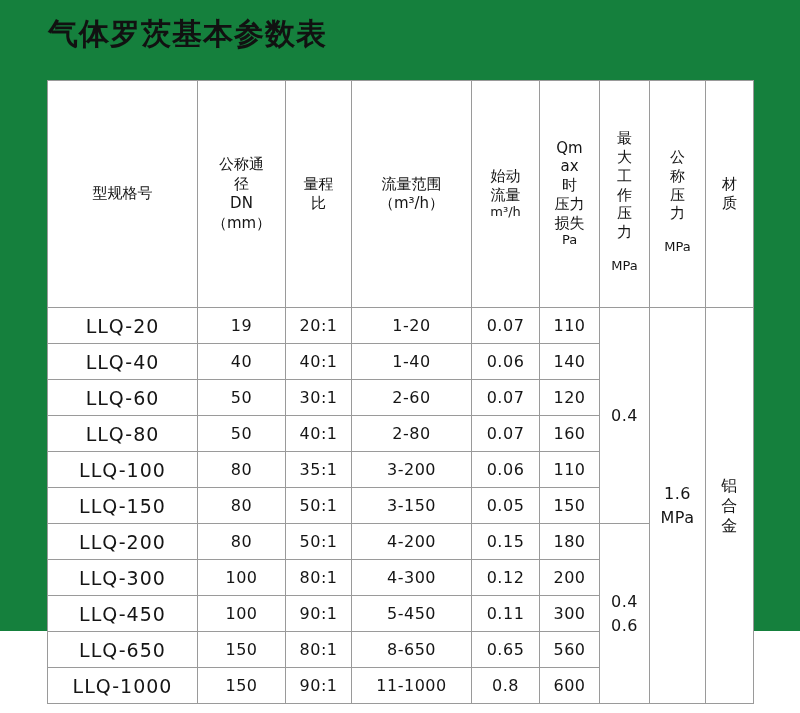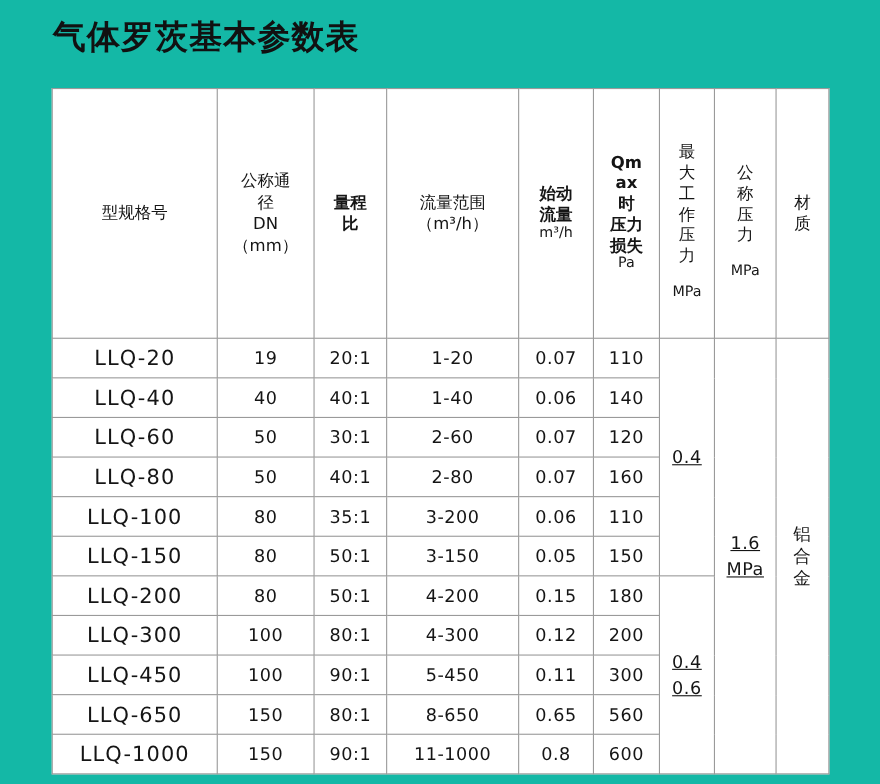--- a/index.html
+++ b/index.html
@@ -11,22 +11,22 @@
     width: 800px;
     height: 713px;
     font-family: "Liberation Sans", sans-serif;
     color: #1a1a1a;
     position: relative;
     overflow: hidden;
   }
   .page {
     position: relative;
     width: 800px;
-    height: 713px;
-    background: #14b8a6;
+    height: 631px;
+    background: #15803d;
   }
   .doc-title {
     position: absolute;
     left: 48px;
     top: 14px;
     font-family: "DejaVu Sans", sans-serif;
     font-weight: bold;
     font-size: 30px;
     letter-spacing: 1px;
     color: #111111;
@@ -80,39 +80,37 @@
     margin: 16px auto;
     line-height: 1.25;
     word-break: break-all;
   }
   .narrow-wrap-2 {
     display: block;
     width: 2.1em;
     margin: 0 auto;
     line-height: 1.25;
     word-break: break-all;
-    font-weight: bold;
   }
   .sub {
     font-size: 13px;
   }
 
   tr.data td {
     height: 35px;
     font-size: 16px;
     letter-spacing: 0.5px;
   }
   tr.data td.model {
     font-size: 19px;
     letter-spacing: 1px;
   }
   td.merged {
     font-size: 15px;
     line-height: 1.5;
-    text-decoration: underline;
   }
   td.merged .mline { display: block; }
   td.vert-merged {
     font-size: 16px;
   }
   td.vert-merged .narrow-wrap {
     width: 1.3em;
   }
   .blank-strip {
     position: absolute;

